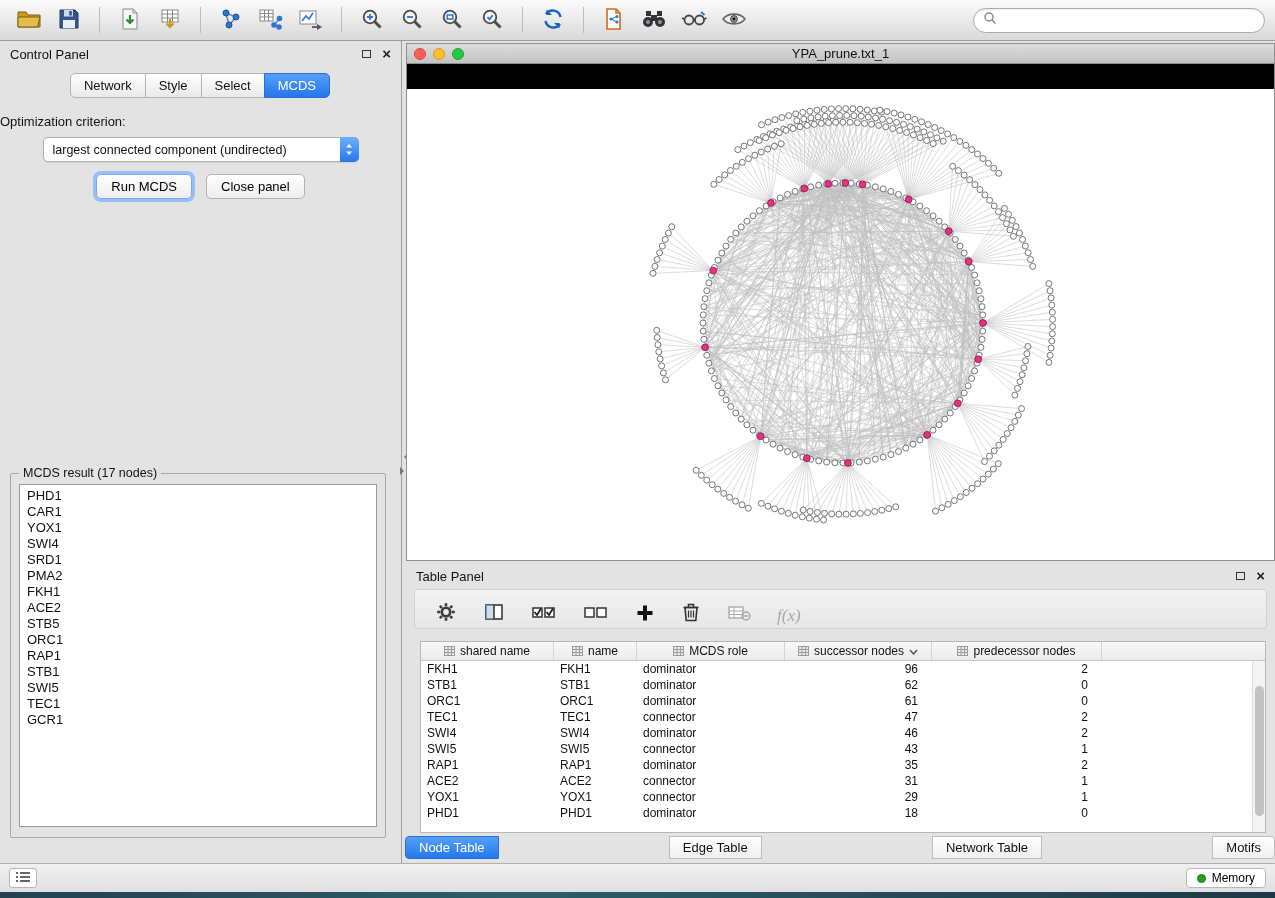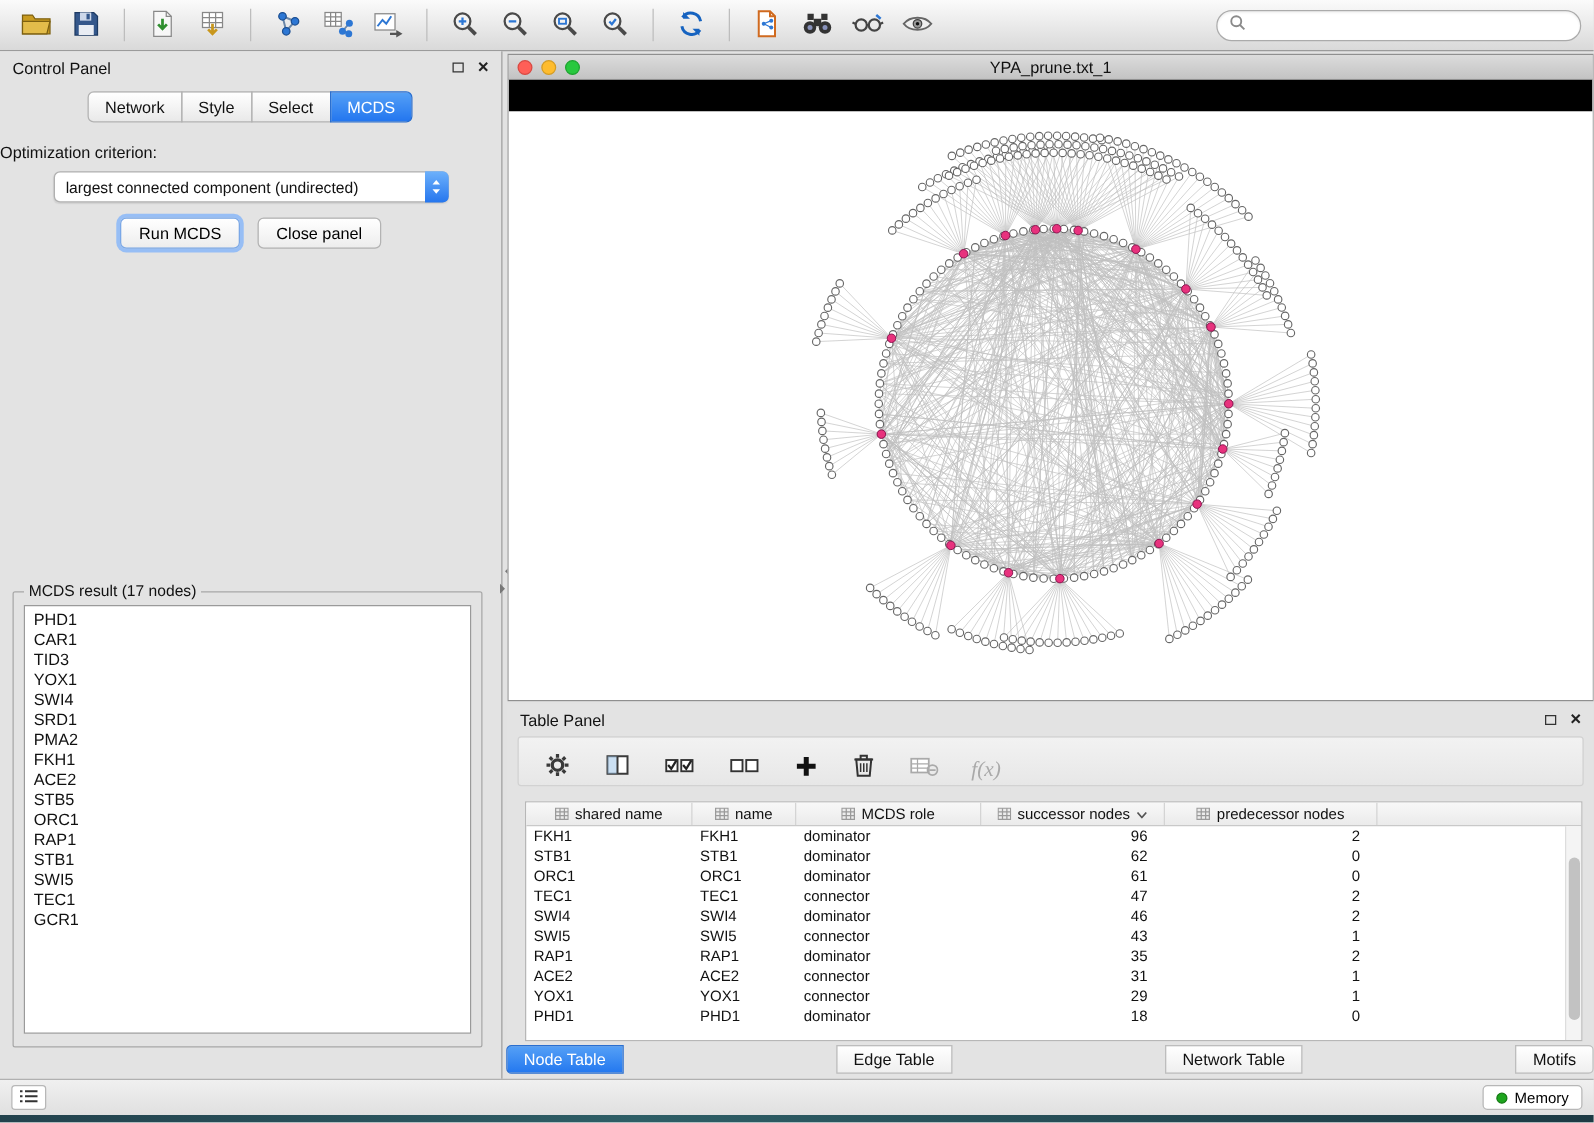--- a/index.html
+++ b/index.html
@@ -253,21 +253,20 @@
     </div>
     <div class="btn-row">
       <button class="mac-btn focused">Run MCDS</button>
       <button class="mac-btn">Close panel</button>
     </div>
     <fieldset class="result-fieldset">
       <legend>MCDS result (17 nodes)</legend>
       <div class="result-list">
           <div class="result-item">PHD1</div>
           <div class="result-item">CAR1</div>
-          <div class="result-item">TID3</div>
           <div class="result-item">YOX1</div>
           <div class="result-item">SWI4</div>
           <div class="result-item">SRD1</div>
           <div class="result-item">PMA2</div>
           <div class="result-item">FKH1</div>
           <div class="result-item">ACE2</div>
           <div class="result-item">STB5</div>
           <div class="result-item">ORC1</div>
           <div class="result-item">RAP1</div>
           <div class="result-item">STB1</div>

